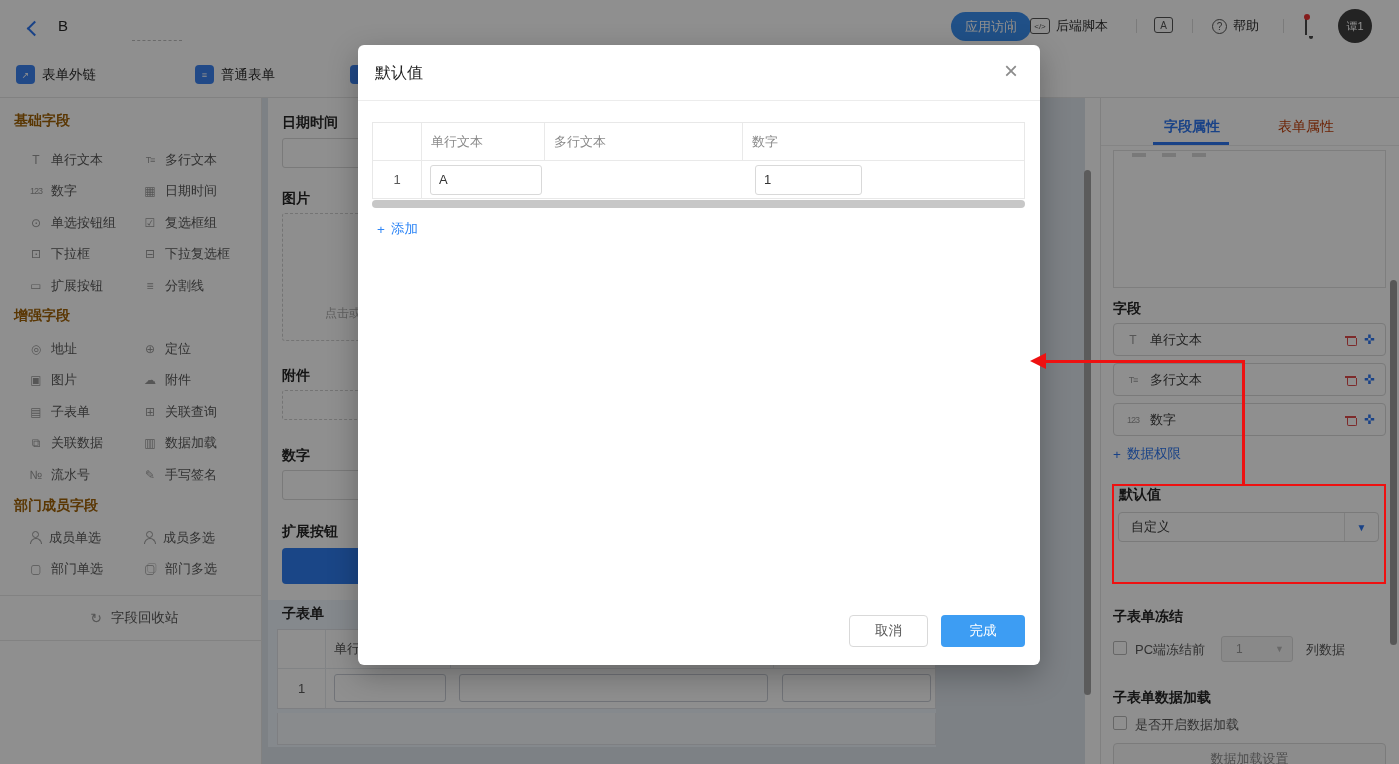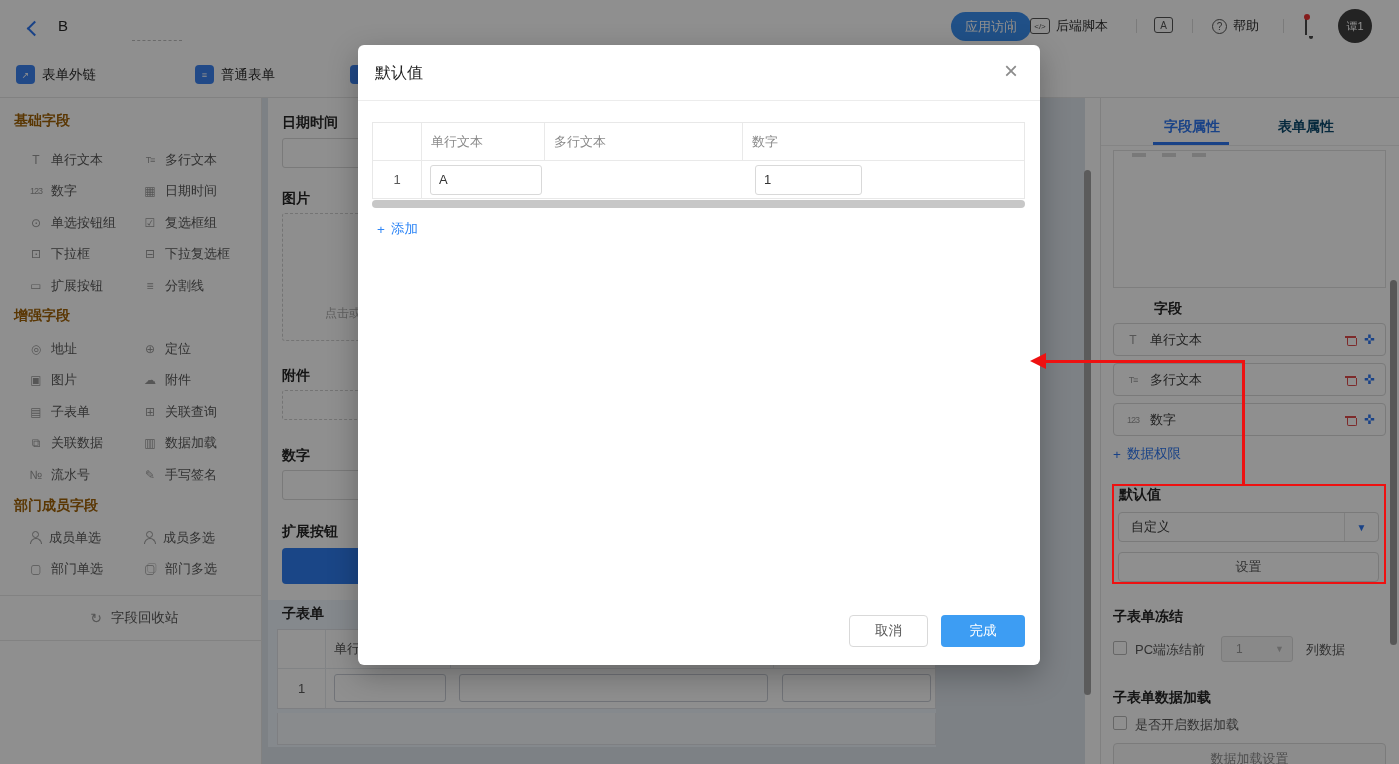--- a/index.html
+++ b/index.html
@@ -296,31 +296,31 @@
           <div class="sin" style="left:504px; top:44px; width:149px;"></div>
         </div>
         <div class="sfoot" style="left:9px; top:113px; width:659px; height:32px;"></div>
       </div>
     </div>
     <div class="vscroll" style="left:822px; top:72px; height:525px;"></div>
   </div>
 
   <div class="panel">
     <div class="ptab active" style="left:63px;">字段属性</div>
-    <div class="ptab" style="left:177px; color:#0c4a6e;font-weight:bold;">表单属性</div>
+    <div class="ptab" style="left:177px; color:#c2410c;">表单属性</div>
     <div class="ptab-line"></div>
     <div class="ptab-border"></div>
 
     <div class="pbox" style="top:52px; height:138px;">
       <span class="topmark" style="left:18px; top:2px;"></span>
       <span class="topmark" style="left:48px; top:2px;"></span>
       <span class="topmark" style="left:78px; top:2px;"></span>
     </div>
 
-    <div class="plabel" style="top:202px;margin-left:41px;">字段</div>
+    <div class="plabel" style="top:202px;">字段</div>
     <div class="prow" style="top:225px;">
       <span class="sic">T</span>
       <span>单行文本</span>
       <span class="trash"></span>
       <span class="move">✜</span>
     </div>
     <div class="prow" style="top:265px;">
       <span class="sic small">T≡</span>
       <span>多行文本</span>
       <span class="trash"></span>
@@ -335,21 +335,20 @@
     <div class="plink" style="top:347px;">
       <span>+</span>
       <span>数据权限</span>
     </div>
 
     <div class="plabel" style="left:18px; top:388px;">默认值</div>
     <div class="pselect" style="top:414px;">
       <span>自定义</span>
       <span class="caret">▼</span>
     </div>
-    <div class="pbtn" style="top:454px;">设置</div>
 
     <div class="plabel" style="top:510px;">子表单冻结</div>
     <span class="checkbox" style="left:12px; top:543px;"></span>
     <span class="ptext" style="left:34px; top:543px;">PC端冻结前</span>
     <div class="mini-select" style="left:120px; top:538px;">
       <span>1</span>
       <span class="mcaret">▼</span>
     </div>
     <span class="ptext" style="left:205px; top:543px;">列数据</span>
 

